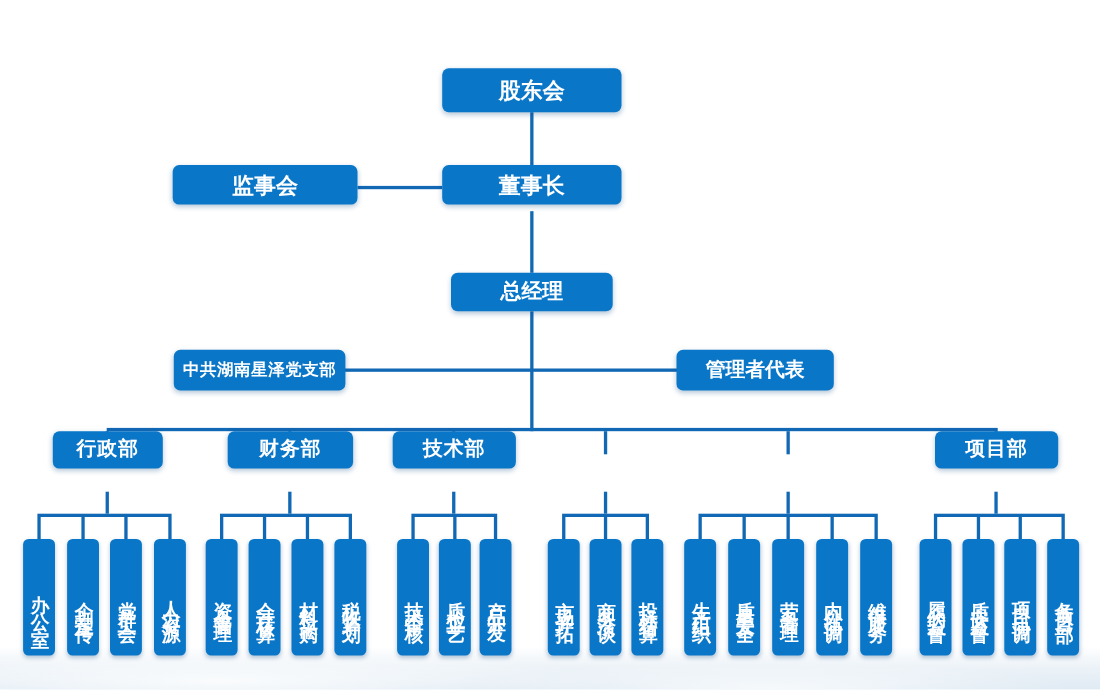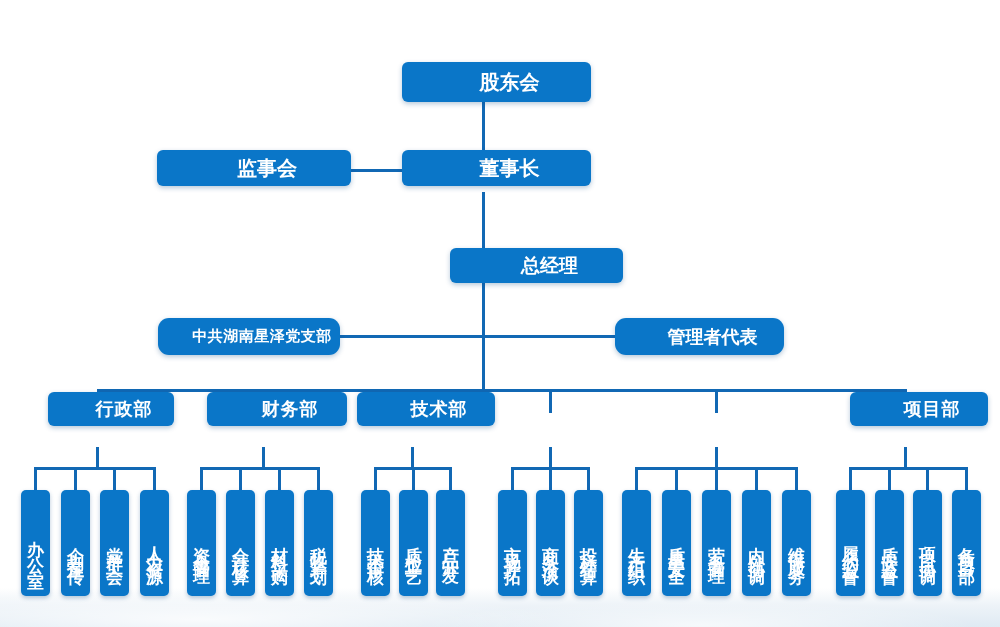--- a/index.html
+++ b/index.html
@@ -23,26 +23,26 @@
   .vl{position:absolute;width:3px;background:#1168b4;}
   .hl{position:absolute;height:3px;background:#1168b4;}
   
   .box{
     position:absolute;
     background:#0a76c8;
     color:#fff;font-weight:700;
     display:flex;align-items:center;justify-content:center;
     border-radius:6px;
     box-shadow:0 2px 5px rgba(16,76,132,.30);
-    white-space:nowrap;line-height:1;padding-left:26px;
+    white-space:nowrap;line-height:1;
   }
   .lvl1{top:62px;height:40px;font-size:20px;}
   .lvl2{top:150px;height:36px;font-size:20px;}
-  .lvl3{top:248px;height:35px;font-size:19px;margin-left:40px;}
-  .lvl4{top:318px;height:37px;border-radius:11px;}
+  .lvl3{top:248px;height:35px;font-size:19px;}
+  .lvl4{top:318px;height:37px;}
   .party{font-size:15px;letter-spacing:0.5px;}
   .mrep{font-size:18px;}
   .dept{top:392px;height:34px;font-size:18px;letter-spacing:1px;}
   
   .vbox{
     position:absolute;top:490px;width:29px;height:106px;
     background:#0a76c8;border-radius:5px;
     box-shadow:0 2px 4px rgba(16,76,132,.30);
     display:flex;align-items:center;justify-content:center;
     color:#fff;font-weight:700;

